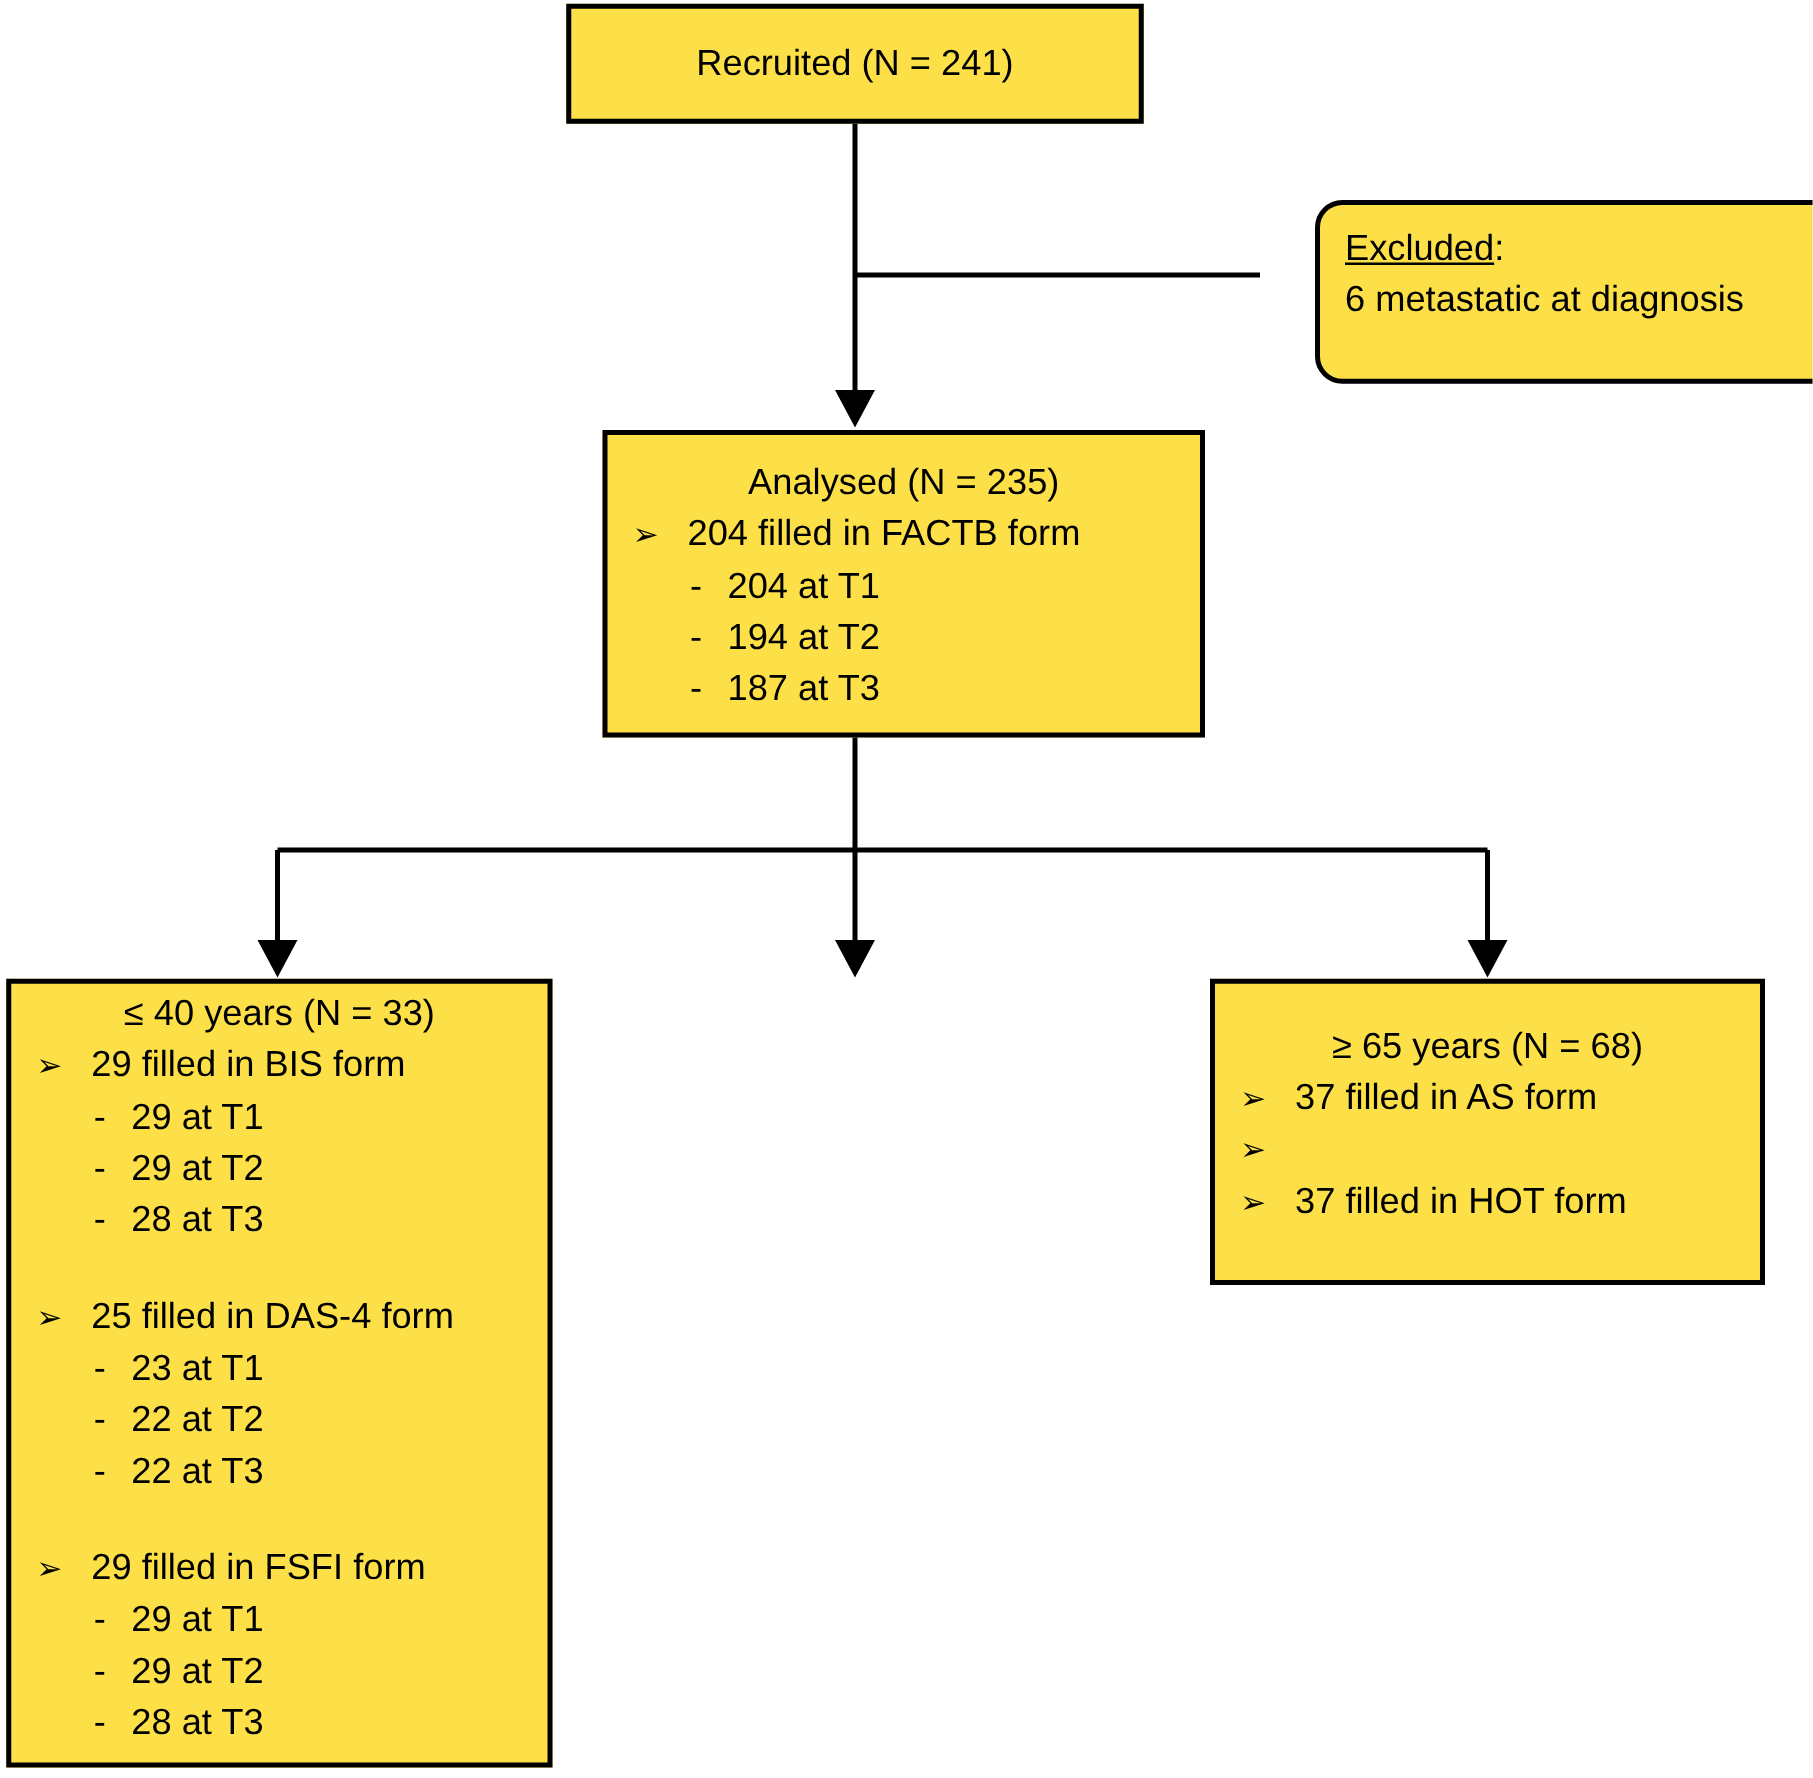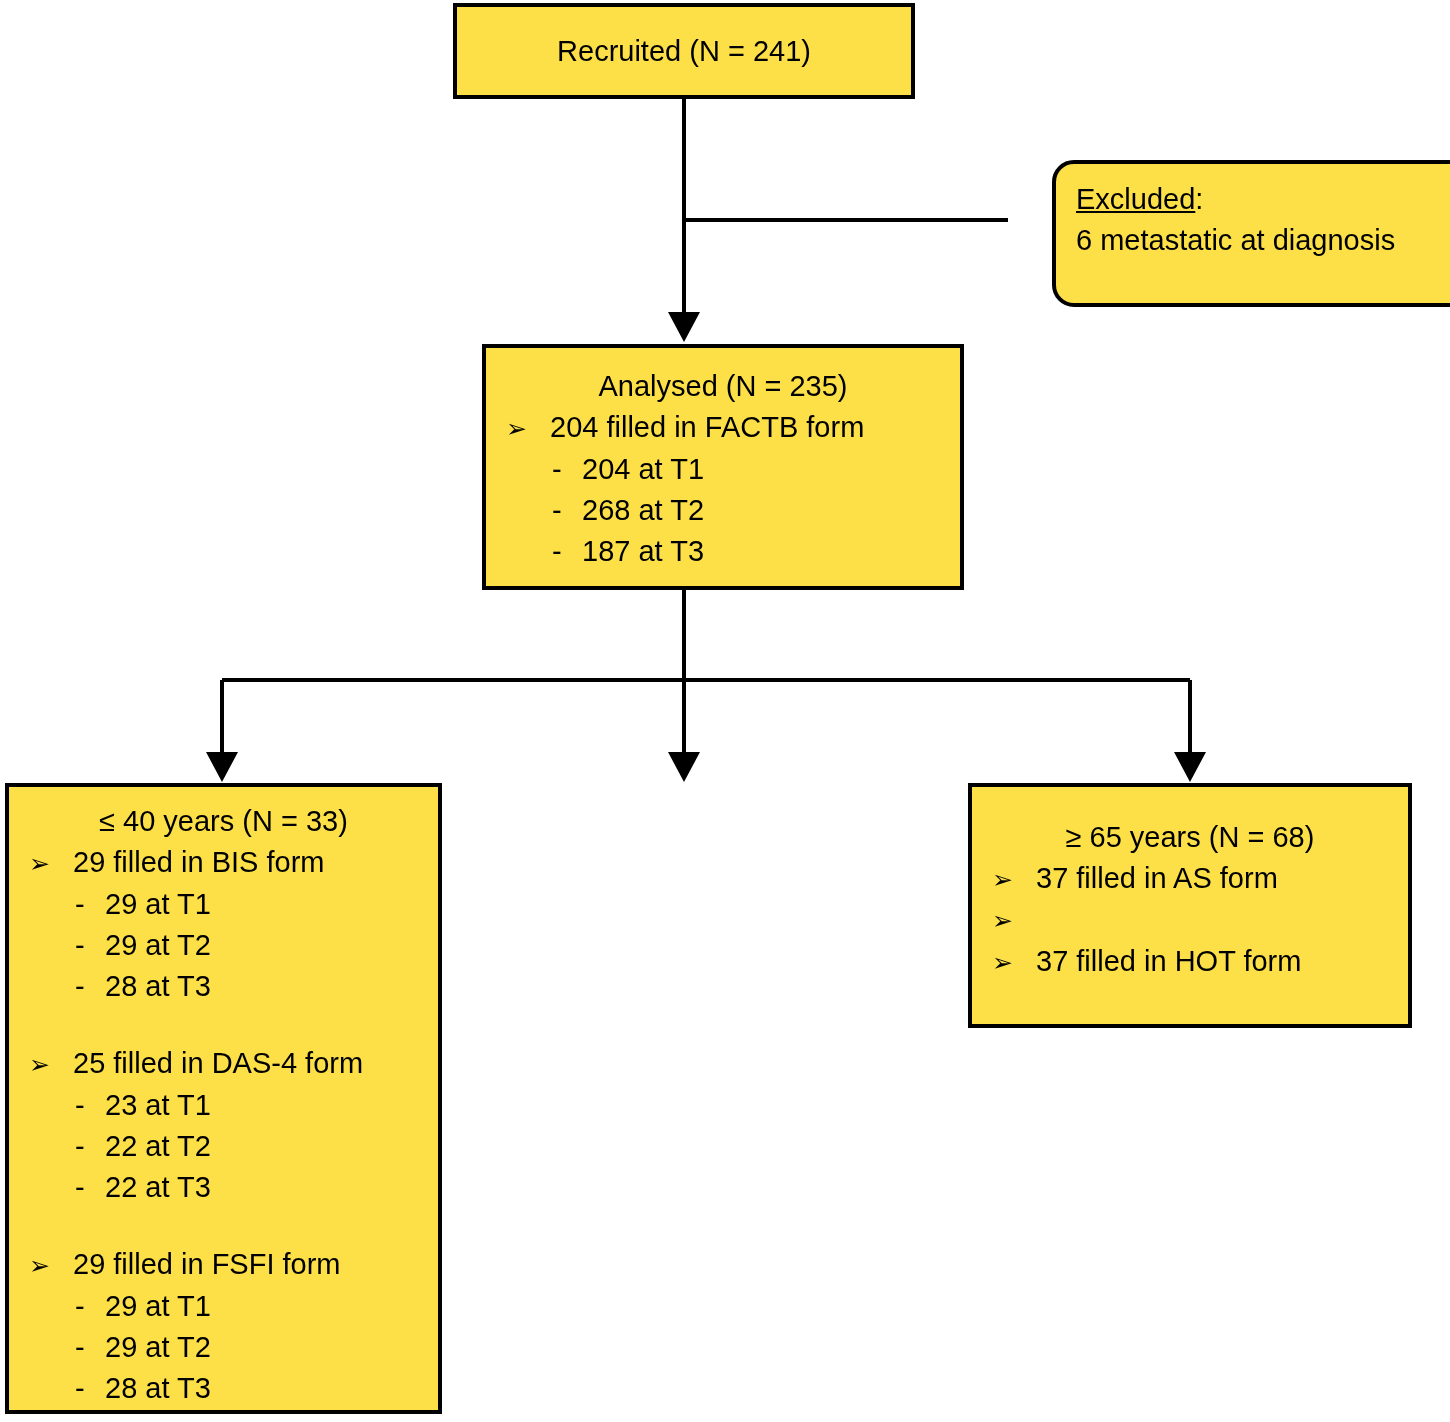--- a/index.html
+++ b/index.html
@@ -29,21 +29,21 @@
   .gap { height: 36px; }
   .underline { text-decoration: underline; }
 
   #box-recruited  { left:453px; top:3px;   width:462px; height:96px;
                     display:flex; align-items:center; justify-content:center; }
   #box-excluded   { left:1052px; top:160px; width:437px; height:147px;
                     padding: 15px 0 0 20px; border-radius: 22px; }
   #box-analysed   { left:440px; top:344px; width:482px; height:246px;
                     padding-top: 18px; margin-left: 42px; }
   #box-under40    { left:5px;   top:783px; width:437px; height:631px;
-                    padding-top: 14px; line-height:41px; }
+                    padding-top: 4px; line-height:41px; }
   #box-mid        { left:522px; top:783px; width:366px; height:245px;
                     padding-top: 13px; }
   #box-over65     { left:968px; top:783px; width:444px; height:245px;
                     padding-top: 30px; }
 </style>
 </head>
 <body>
 
 <div id="canvas">
 
@@ -79,21 +79,21 @@
     <div class="line arrow-line">
       <span class="arrow-bullet">➢</span>
       <span>204 filled in FACTB form</span>
     </div>
     <div class="line dash-line">
       <span class="dash-bullet">-</span>
       <span>204 at T1</span>
     </div>
     <div class="line dash-line">
       <span class="dash-bullet">-</span>
-      <span>268 at T2</span>
+      <span>194 at T2</span>
     </div>
     <div class="line dash-line">
       <span class="dash-bullet">-</span>
       <span>187 at T3</span>
     </div>
   </div>
 
   <div class="box" id="box-under40">
     <div class="title">≤ 40 years (N = 33)</div>
 

